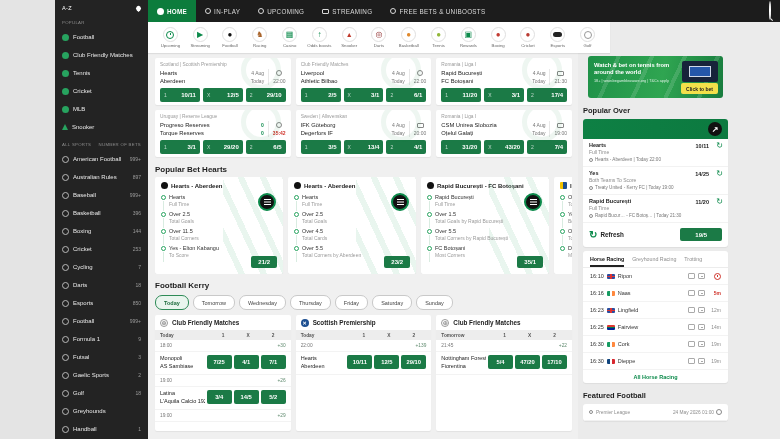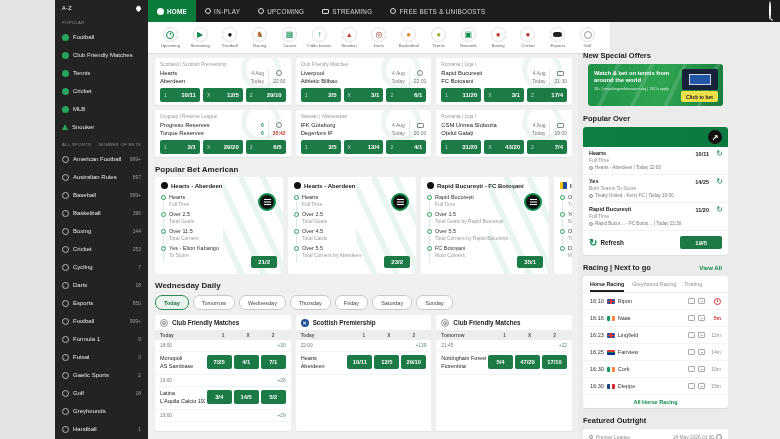--- a/index.html
+++ b/index.html
@@ -568,21 +568,21 @@
             </div>
           <div class="ob">
               <span class="l">2</span>
               <span class="v">7/4</span>
             </div>
         </div>
       </div>
     </div>
 
     <div class="sech">
-      <span class="h1">Popular Bet American</span>
+      <span class="h1">Popular Bet Hearts</span>
     </div>
 
     <div class="bbr">
 
       <div class="bbc">
         <div class="bbh">
             <span class="bico"></span>
             <span>Hearts - Aberdeen</span>
           </div>
         <span class="bbi"></span>
@@ -673,21 +673,21 @@
             <div class="m">Total Corners</div>
           </div>
         <div class="leg">
             <div class="p">Degerfors IF</div>
             <div class="m">Most Corners</div>
           </div>
       </div>
     </div>
 
     <div class="sech">
-      <span class="h1">Wednesday Daily</span>
+      <span class="h1">Football Kerry</span>
     </div>
 
     <div class="chips">
       <div class="chip act">Today</div>
       <div class="chip">Tomorrow</div>
       <div class="chip">Wednesday</div>
       <div class="chip">Thursday</div>
       <div class="chip">Friday</div>
       <div class="chip">Saturday</div>
       <div class="chip">Sunday</div>
@@ -786,21 +786,20 @@
             </div>
           <span class="ob2">5/4</span>
           <span class="ob2">47/20</span>
           <span class="ob2">17/10</span>
         </div>
       </div>
     </div>
   </main>
 
   <aside class="rt">
-    <div class="rh">New Special Offers</div>
     <div class="ban">
       <div class="bh">Watch &amp; bet on tennis from around the world</div>
       <div class="bt">18+ | www.begambleaware.org | T&amp;Cs apply</div>
       <div class="bimg"></div>
       <div class="bcta">Click to bet</div>
     </div>
 
     <div class="rsec">
       <div class="rh">Popular Over</div>
       <div class="acc">
@@ -840,24 +839,20 @@
         <div class="accf">
           <span class="rl">
               <span class="rfi2">↻</span>
               <span>Refresh</span>
             </span>
           <span class="tot">19/5</span>
         </div>
       </div>
     </div>
 
-    <div class="rch">
-      <span class="rh">Racing | Next to go</span>
-      <span class="va">View All</span>
-    </div>
     <div class="rcc">
       <div class="rtabs">
         <span class="rtab act">Horse Racing</span>
         <span class="rtab">Greyhound Racing</span>
         <span class="rtab">Trotting</span>
       </div>
       <div class="race">
         <span>16:10</span>
           <span class="fl gb"></span>
           <span class="vn">Ripon</span>
@@ -902,21 +897,21 @@
           <span class="fl fr"></span>
           <span class="vn">Dieppe</span>
         <span class="ric"></span>
           <span class="ric tv"></span>
           <span class="cd">19m</span>
       </div>
       <div class="rcf">All Horse Racing</div>
     </div>
 
     <div class="rsec">
-      <div class="rh">Featured Outright</div>
+      <div class="rh">Featured Football</div>
       <div class="fo">
         <div class="for1">
           <span class="bdot"></span>
           <span>Premier League</span>
           <span class="dt">
               <span>24 May 2026 01:00</span>
               <span class="sclk"></span>
             </span>
         </div>
 

